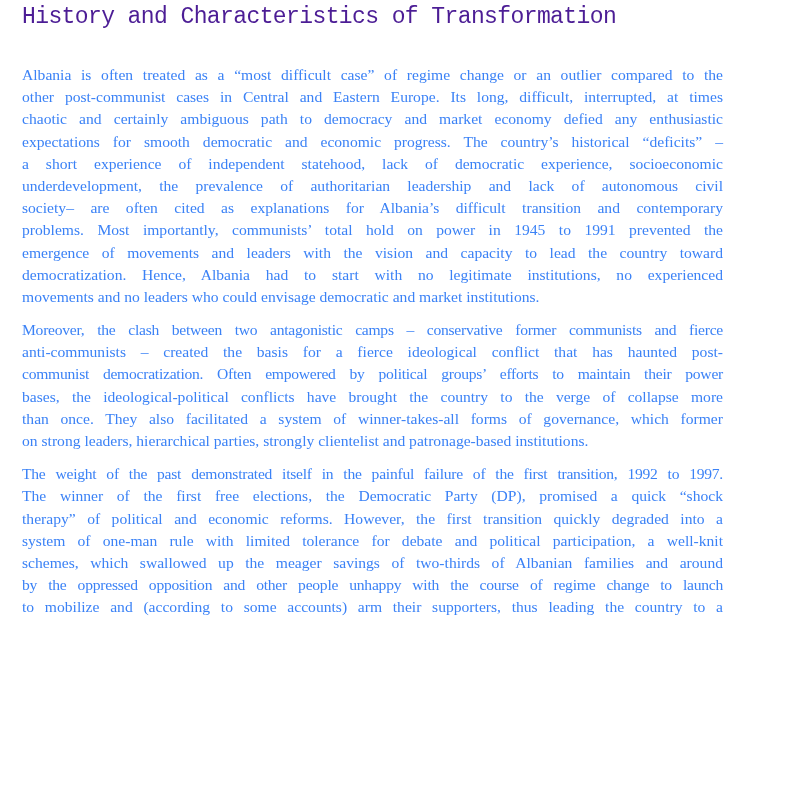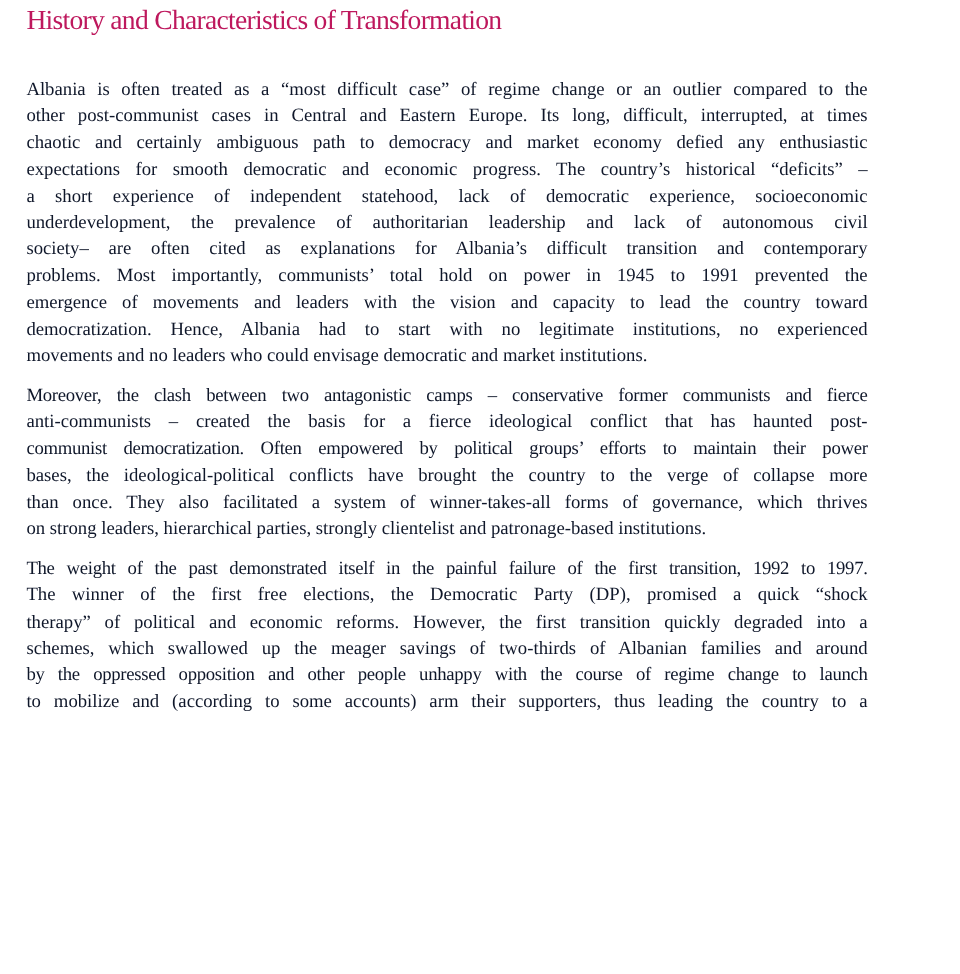--- a/index.html
+++ b/index.html
@@ -19,35 +19,35 @@
       top: 0;
       width: 800px;
       height: 812px;
       background: #ffffff;
     }
     .heading {
       position: absolute;
       left: 22px;
       top: 4px;
       margin: 0;
-      font-family: Liberation Serif, serif;
+      font-family: Liberation Mono, monospace;
       font-weight: normal;
       font-size: 23px;
       letter-spacing: -0.6px;
-      color: #be185d;
+      color: #4c1d95;
       white-space: nowrap;
     }
     .body-text {
       position: absolute;
       left: 22px;
       top: 64px;
       width: 701px;
       font-family: "Liberation Serif", serif;
       font-size: 15.6px;
-      color: #0f172a;
+      color: #3b82f6;
     }
     .para {
       margin: 0 0 11px 0;
     }
     .line {
       display: block;
       height: 22.2px;
       line-height: 22.2px;
       text-align: justify;
       text-align-last: justify;
@@ -83,26 +83,27 @@
       <span class="line">emergence of movements and leaders with the vision and capacity to lead the country toward</span>
       <span class="line">democratization. Hence, Albania had to start with no legitimate institutions, no experienced</span>
       <span class="line last">movements and no leaders who could envisage democratic and market institutions.</span>
     </p>
 
     <p class="para">
       <span class="line tight">Moreover, the clash between two antagonistic camps – conservative former communists and fierce</span>
       <span class="line">anti-communists – created the basis for a fierce ideological conflict that has haunted post-</span>
       <span class="line tight">communist democratization. Often empowered by political groups’ efforts to maintain their power</span>
       <span class="line">bases, the ideological-political conflicts have brought the country to the verge of collapse more</span>
-      <span class="line">than once. They also facilitated a system of winner-takes-all forms of governance, which thrives</span>
+      <span class="line">than once. They also facilitated a system of winner-takes-all forms of governance, which former</span>
       <span class="line last">on strong leaders, hierarchical parties, strongly clientelist and patronage-based institutions.</span>
     </p>
 
     <p class="para">
       <span class="line tight">The weight of the past demonstrated itself in the painful failure of the first transition, 1992 to 1997.</span>
       <span class="line">The winner of the first free elections, the Democratic Party (DP), promised a quick “shock</span>
       <span class="line">therapy” of political and economic reforms. However, the first transition quickly degraded into a</span>
+      <span class="line">system of one-man rule with limited tolerance for debate and political participation, a well-knit</span>
       <span class="line">schemes, which swallowed up the meager savings of two-thirds of Albanian families and around</span>
       <span class="line tight">by the oppressed opposition and other people unhappy with the course of regime change to launch</span>
       <span class="line">to mobilize and (according to some accounts) arm their supporters, thus leading the country to a</span>
     </p>
   </div>
 </div>
 
 </body></html>

